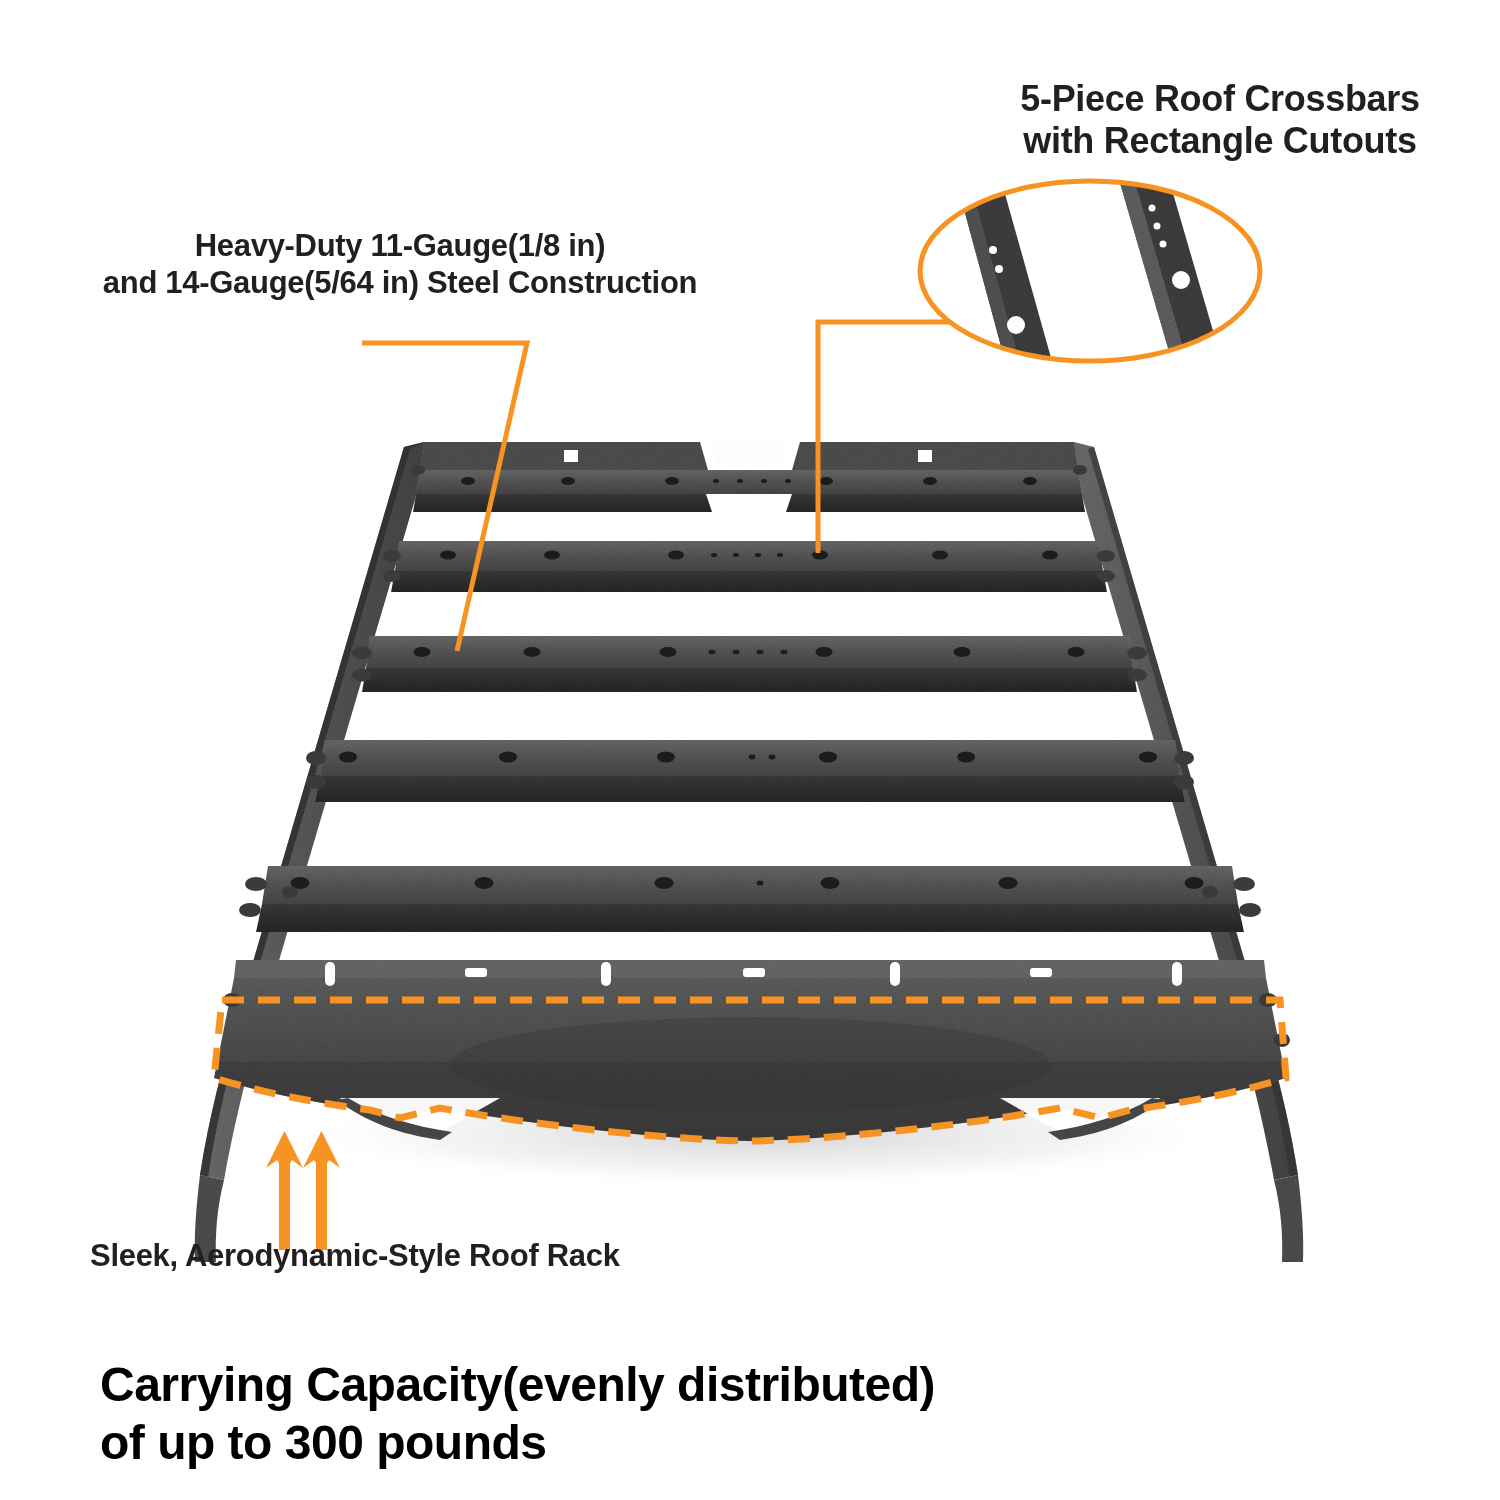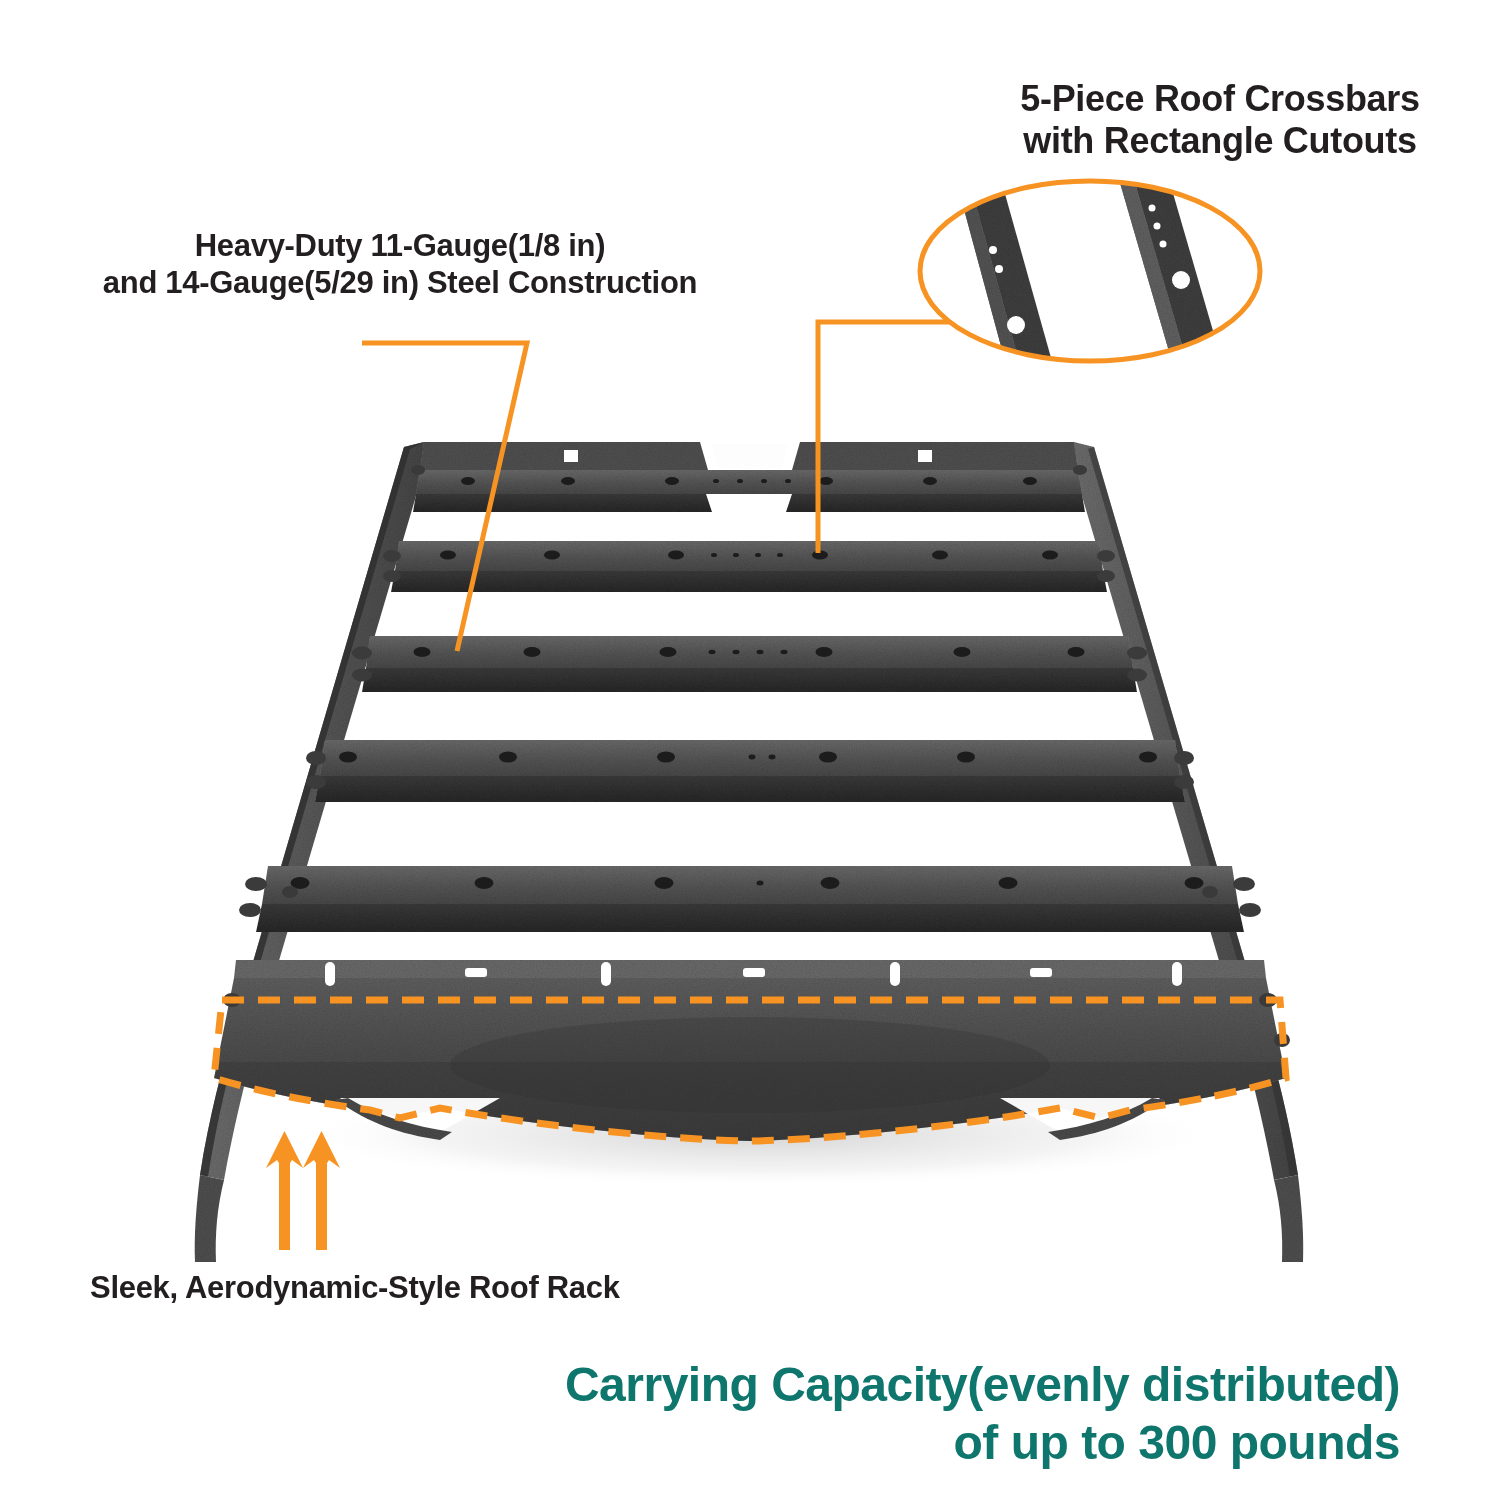--- a/index.html
+++ b/index.html
@@ -40,30 +40,29 @@
     top: 78px;
     width: 520px;
     text-align: center;
     font-size: 36px;
   }
   #label-aero {
     left: 90px;
     top: 1238px;
     font-size: 31px;
     text-align: center;
-    margin-top: 32px;
   }
   #label-capacity {
     left: 100px;
     top: 1356px;
     width: 1300px;
-    text-align: right;
+    text-align: left;
     font-size: 48px;
     font-weight: bold;
-    color: #0f766e;
+    color: #000000;
     line-height: 1.2;
     letter-spacing: -0.5px;
   }
 
   
   #art {
     position: absolute;
     left: 0;
     top: 0;
     width: 1500px;
@@ -365,21 +364,21 @@
         </g>
         <g>
           <rect x="316" y="1155" width="11" height="95"></rect>
           <path d="M321.5,1131 L340,1168 L329,1160 L321.5,1172 L314,1160 L303,1168 Z"></path>
         </g>
       </g>
     </g>
   </svg>
 
   <div class="callout" id="label-gauge">Heavy-Duty 11-Gauge(1/8 in)
-and 14-Gauge(5/29 in) Steel Construction</div>
+and 14-Gauge(5/64 in) Steel Construction</div>
 
   <div class="callout" id="label-crossbars">5-Piece Roof Crossbars
 with Rectangle Cutouts</div>
 
   <div class="callout" id="label-aero">Sleek, Aerodynamic-Style Roof Rack</div>
 
   <div class="callout" id="label-capacity">Carrying Capacity(evenly distributed)
 of up to 300 pounds</div>
 
 </div>

